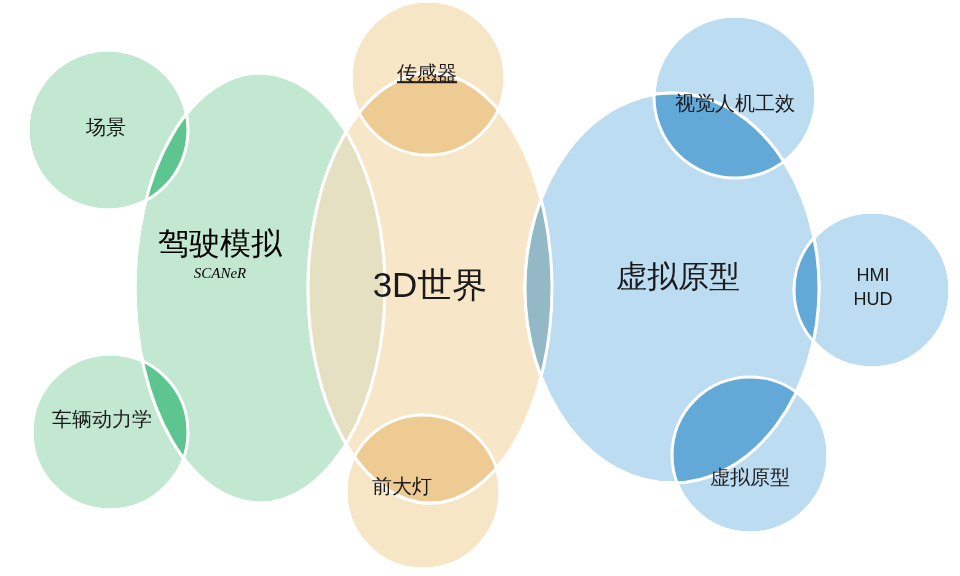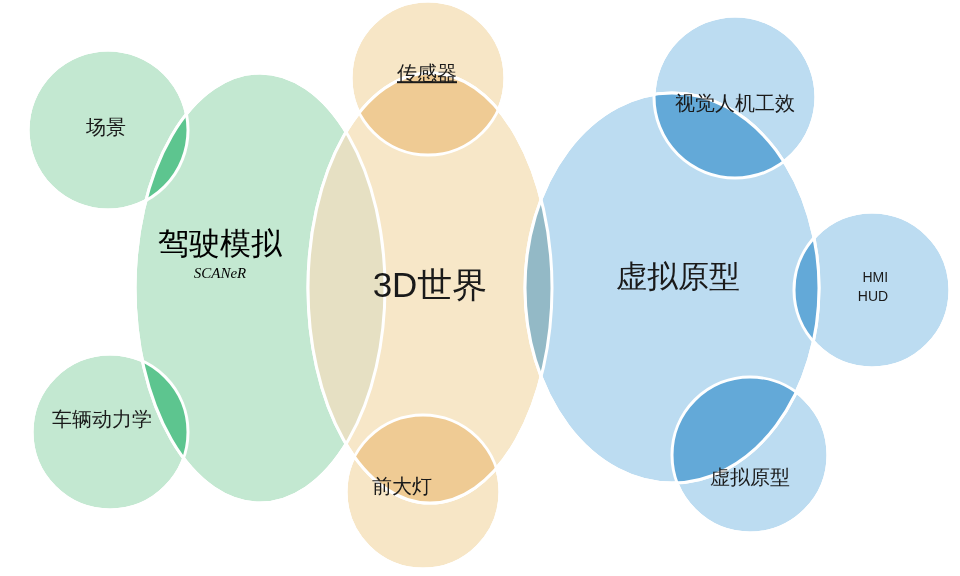--- a/index.html
+++ b/index.html
@@ -47,23 +47,22 @@
     font-size: 35px;
     font-weight: 400;
   }
   .lbl-sub {
     font-size: 15px;
     font-style: italic;
     font-weight: 400;
     font-family: "Liberation Serif", "DejaVu Serif", serif;
   }
   .lbl-stack {
-    font-size: 14px;
+    font-size: 18px;
     line-height: 1.35;
-    text-align: right;
   }
   .label-group {
     position: absolute;
     transform: translate(-50%, -50%);
     text-align: center;
     pointer-events: none;
     margin-left: 40px;
   }
   .label-group .lbl-main,
   .label-group .lbl-sub {

